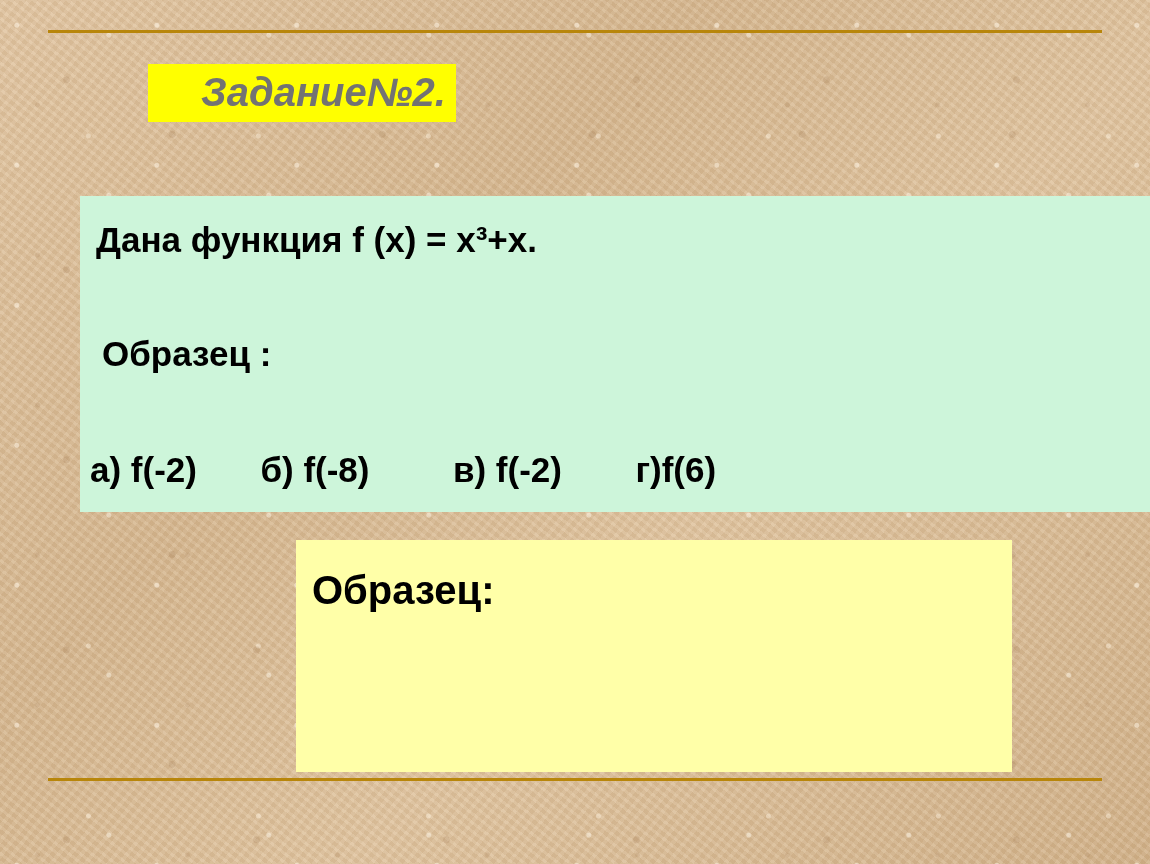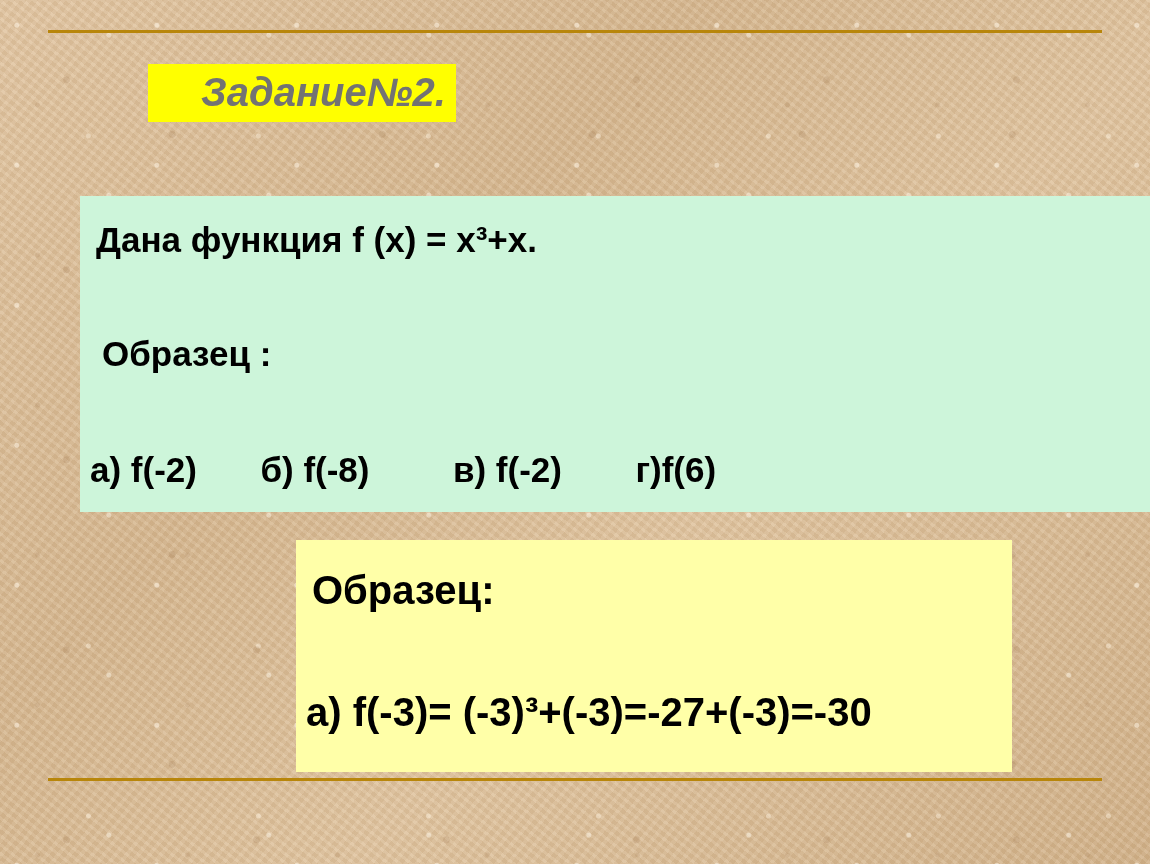--- a/index.html
+++ b/index.html
@@ -123,16 +123,15 @@
       <span>б) f(-8)</span>
       <span class="gap-b"></span>
       <span>в) f(-2)</span>
       <span class="gap-c"></span>
       <span>г)f(6)</span>
     </div>
   </div>
 
   <div class="yellow-box">
     <div class="yellow-line yl1">Образец:</div>
-    <div class="yellow-line yl2">а) f(-3)= (-3)³+(-3)=-27+(-3)=-30</div>
   </div>
 
 </div>
 
 </body></html>

